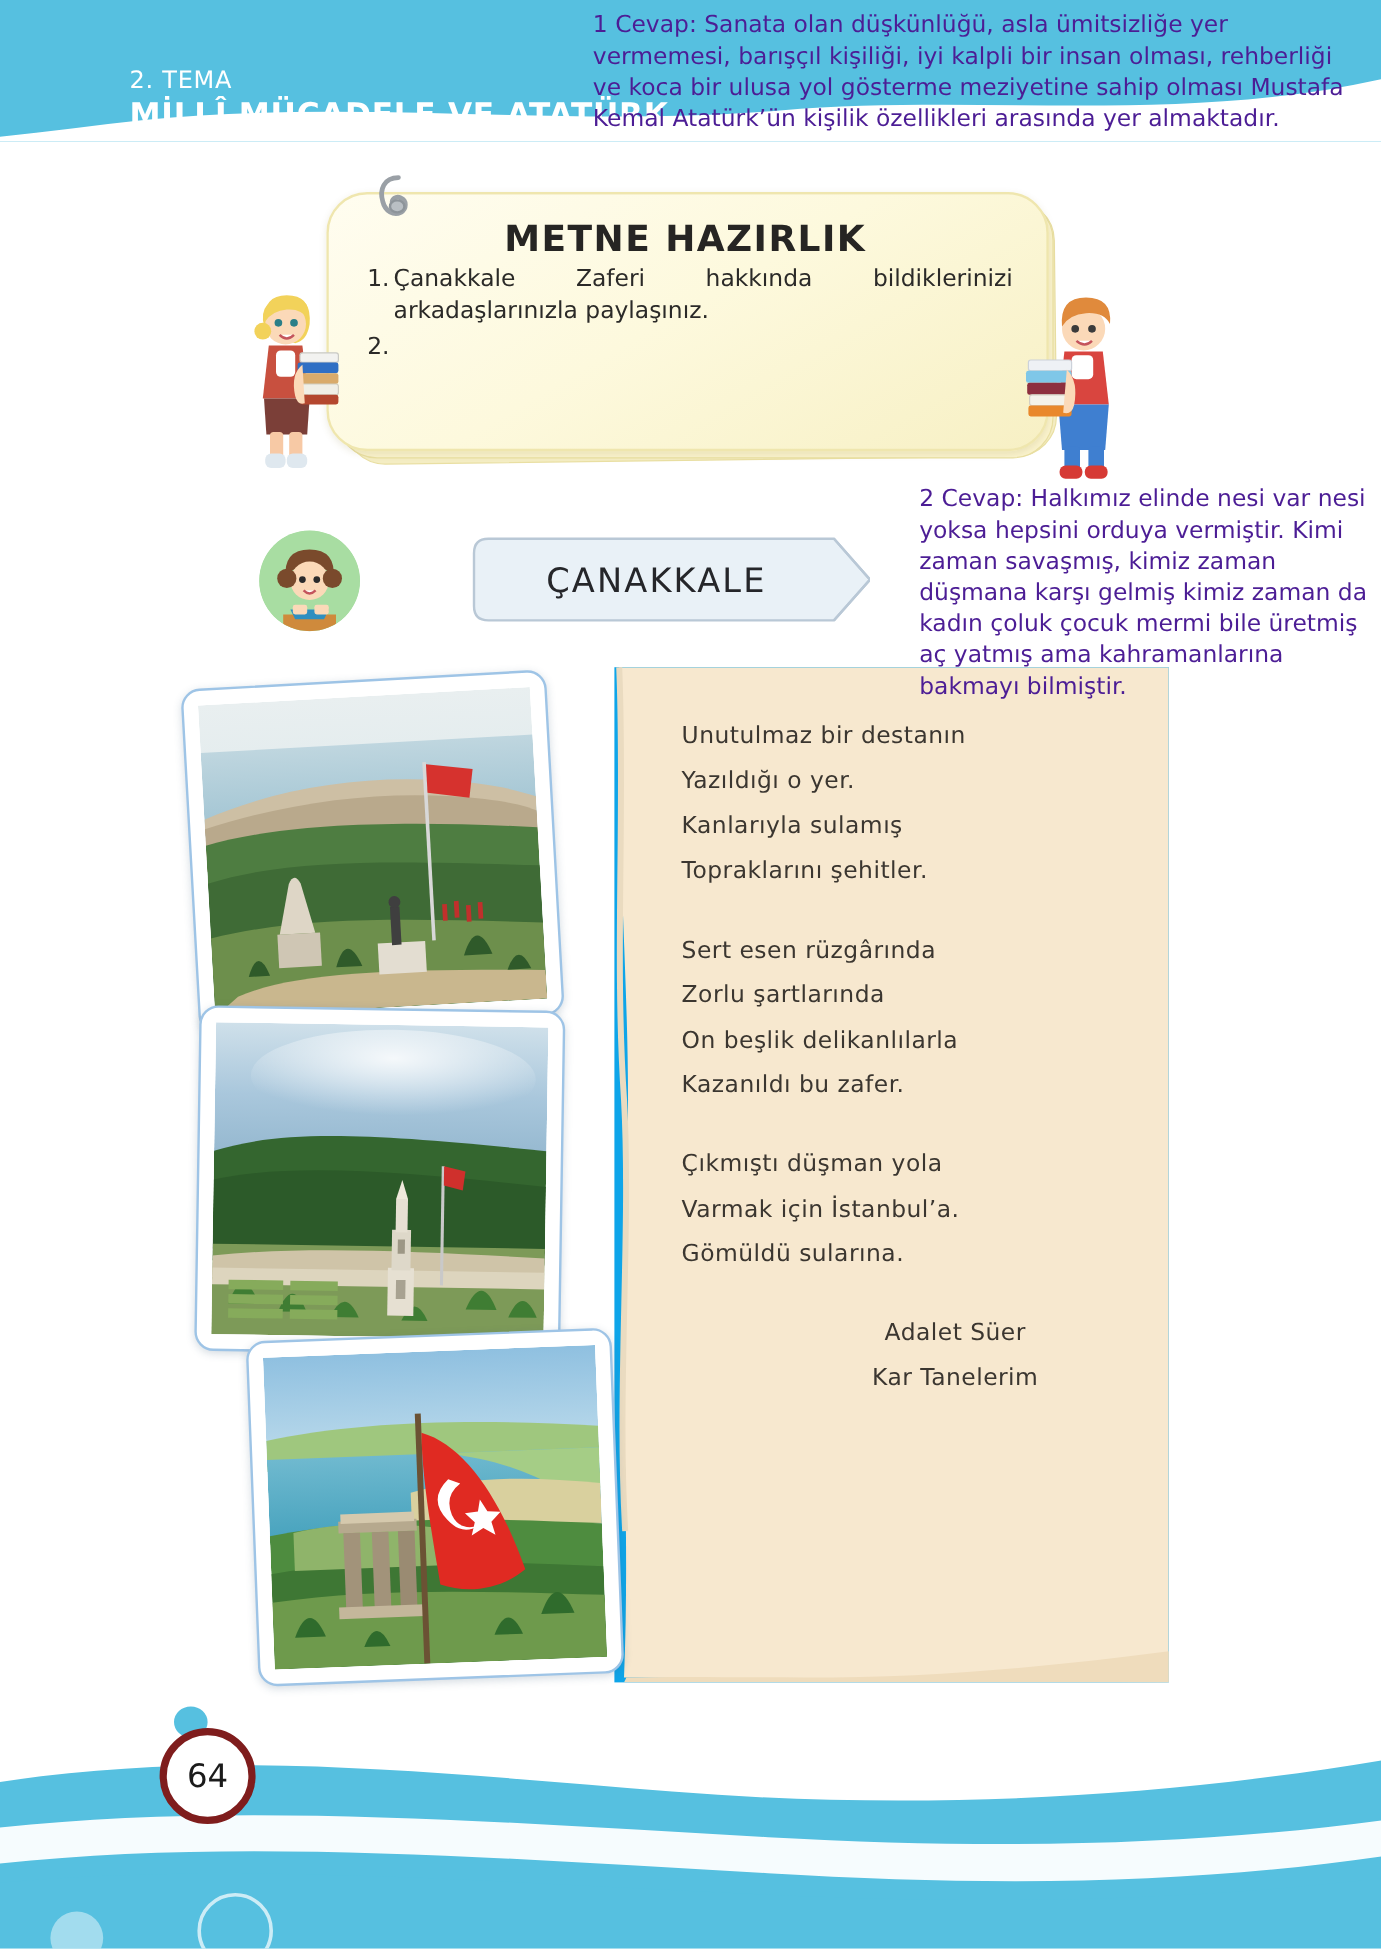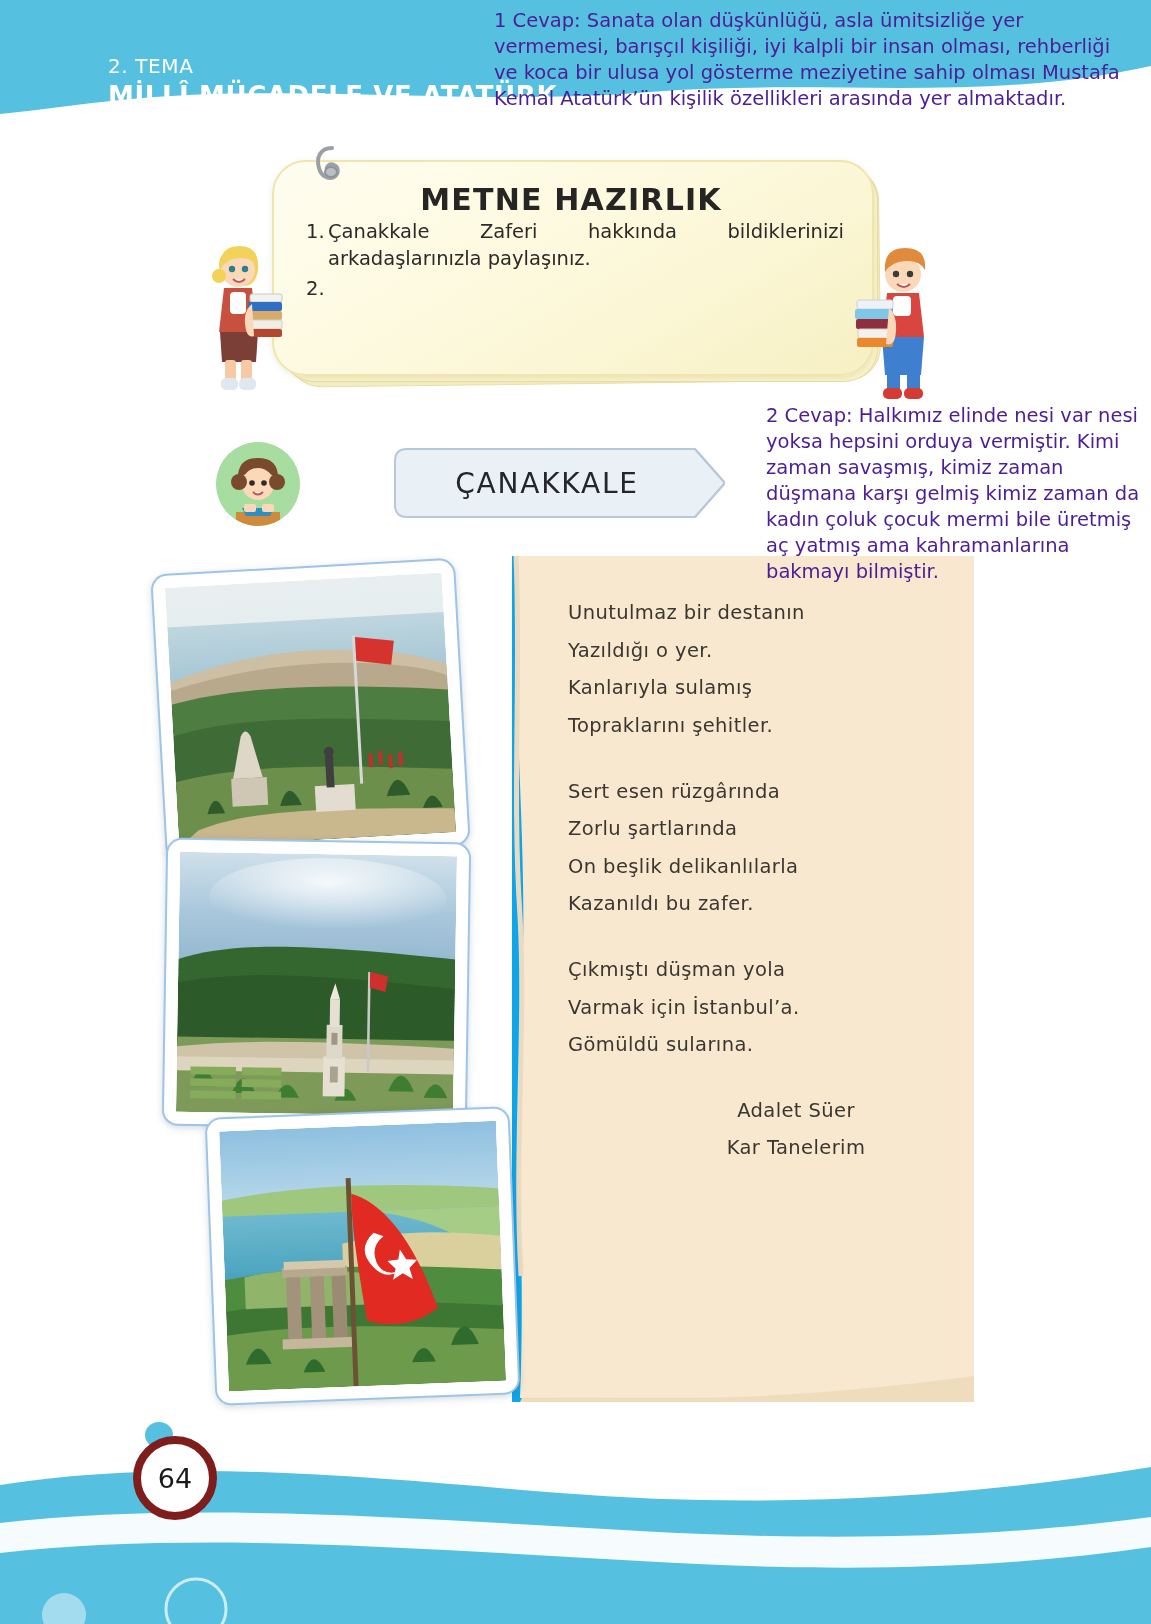--- a/index.html
+++ b/index.html
@@ -110,21 +110,21 @@
   }
   .photo-frame .img{width:100%;height:100%;overflow:hidden;position:relative;}
   .p1{left:158px;top:566px;width:305px;height:288px;transform:rotate(-3.2deg);}
   .p2{left:164px;top:840px;width:305px;height:288px;transform:rotate(.9deg);}
   .p3{left:210px;top:1112px;width:305px;height:288px;transform:rotate(-2.2deg);z-index:7;}
 
   
   .footer-band{position:absolute;left:0;bottom:0;width:1151px;height:205px;z-index:12;}
   .page-num{
     position:absolute;left:133px;bottom:104px;width:68px;height:68px;border-radius:50%;
-    background:#ffffff;border:8px solid #7f1d1d;
+    background:#ffffff;border:6px solid #7f1d1d;
     display:flex;align-items:center;justify-content:center;
     font-family:"DejaVu Sans", sans-serif;font-size:27px;color:#1b1b1b;z-index:20;
   }
   .footer-dot{
     position:absolute;left:145px;bottom:176px;width:28px;height:26px;border-radius:50%;
     background:#56c0e0;z-index:14;
   }
 </style>
 </head>
 <body>

